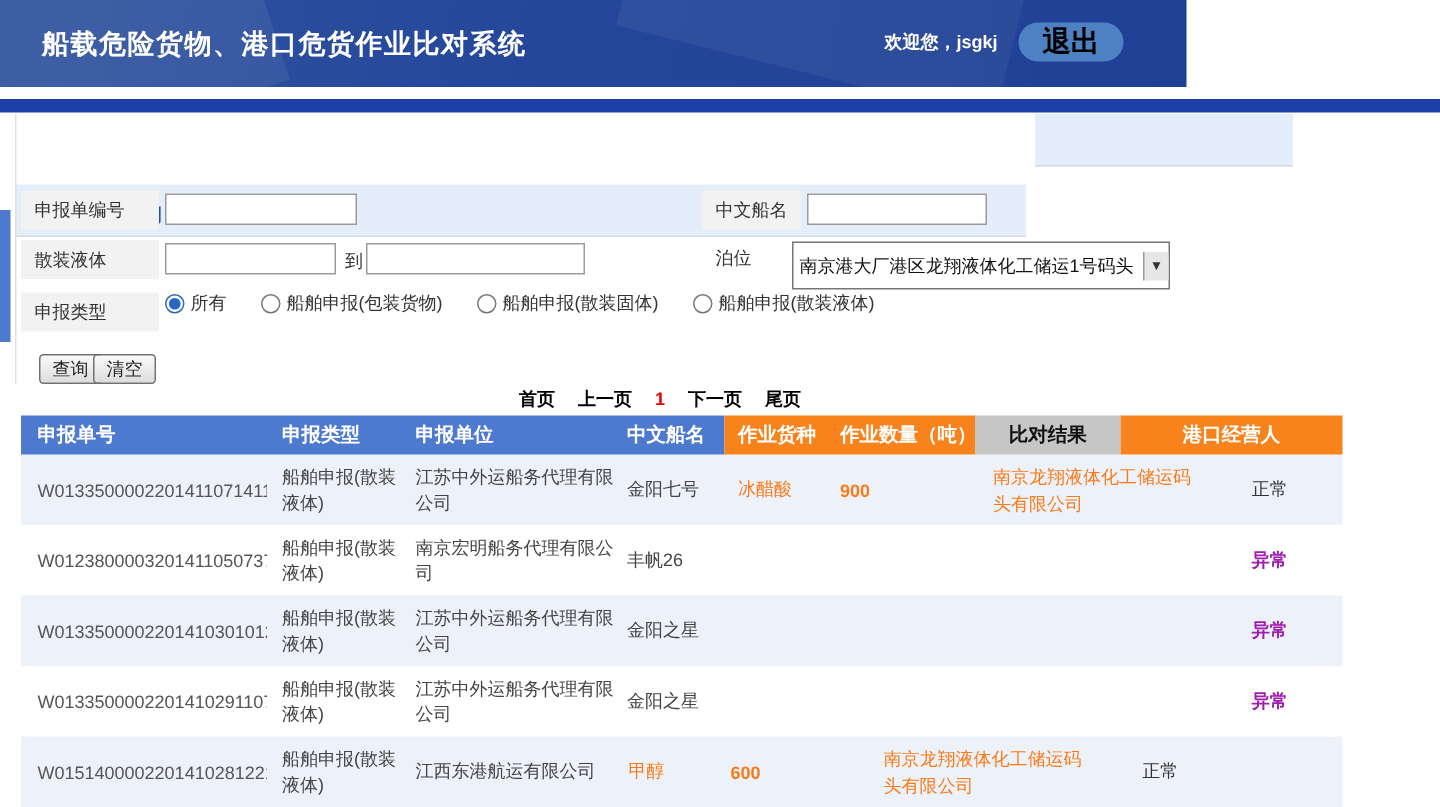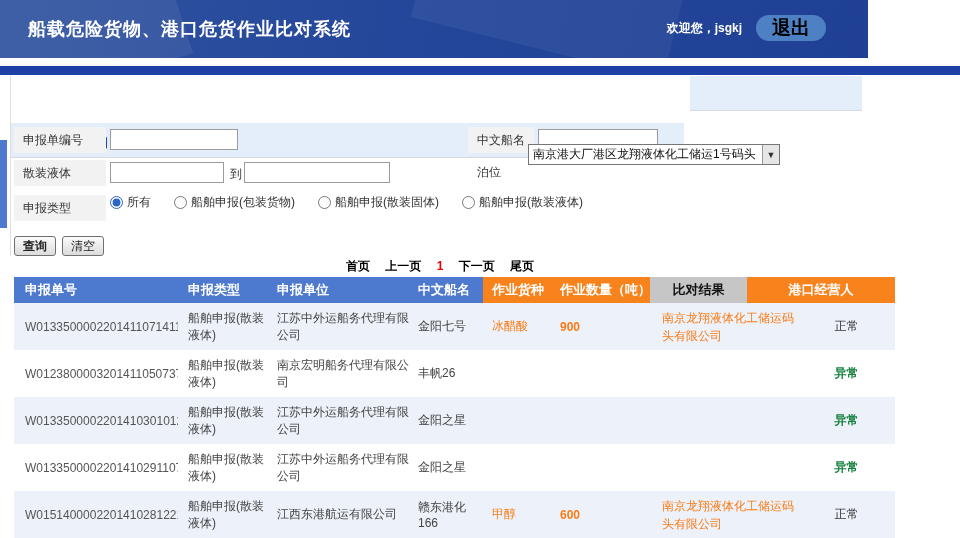--- a/index.html
+++ b/index.html
@@ -6,21 +6,21 @@
   html,body { width:960px; height:538px; }
   body {
     position:relative;
     font-family:"Liberation Sans","DejaVu Sans",sans-serif;
     background:#ffffff;
     overflow:hidden;
   }
 
   
   .topbar {
-    position:absolute; left:0; top:8; width:868px; height:58px;
+    position:absolute; left:0; top:8; width:791px; height:58px;
     background:linear-gradient(100deg,#31539f 0%,#25479b 45%,#1f4094 100%);
     overflow:hidden;
   }
   .topbar .deco1 {
     position:absolute; left:-40px; top:-30px; width:220px; height:120px;
     background:rgba(255,255,255,0.07);
     transform:rotate(-18deg);
   }
   .topbar .deco2 {
     position:absolute; left:420px; top:-60px; width:260px; height:110px;
@@ -71,21 +71,21 @@
     position:absolute; height:26px; line-height:26px;
     background:#f2f2f2; color:#333; font-size:12px; padding-left:9px;
   }
   .flabel-plain { background:transparent; }
   .txt {
     position:absolute; height:21px; border:1px solid #9b9b9b;
     font-size:12px; padding:0 4px; font-family:inherit; background:#fff;
   }
   .to-label { position:absolute; font-size:12px; color:#333; }
   .select-box {
-    position:absolute; left:528px; top:144px; width:252px; height:21px;
+    position:absolute; left:528px; top:161px; width:252px; height:32px;
     border:1px solid #767676; background:#fff; display:flex; align-items:center;
     cursor:pointer;
   }
   .select-box .sel-text {
     flex:1; font-size:12px; color:#111; padding-left:4px; white-space:nowrap;
     overflow:hidden;
   }
   .select-box .sel-arrow {
     width:17px; height:19px; background:#e6e6e6; border-left:1px solid #9a9a9a;
     display:flex; align-items:center; justify-content:center;
@@ -97,21 +97,21 @@
   }
   .radio-item { display:flex; align-items:center; gap:4px; cursor:pointer; }
   .radio-item input { accent-color:#2a66c8; width:13px; height:13px; margin:0; }
 
   .btn {
     position:absolute; top:236px; height:20px; min-width:42px;
     border:1px solid #707070; border-radius:3px;
     background:linear-gradient(#fbfbfb,#dcdcdc);
     font-size:12px; color:#222; font-family:inherit; cursor:pointer; padding:0 8px;
   }
-  .btn-query { left:14px;font-weight:bold; }
+  .btn-query { left:26px; }
   .btn-clear { left:62px; }
 
   
   .pagination {
     position:absolute; left:0; top:258px; width:880px; text-align:center;
     font-size:12px; color:#333; font-weight:bold;
   }
   .pagination a { color:#000000; text-decoration:none; margin:0 6px; cursor:pointer; }
   .pagination .cur { color:#e60000; margin:0 6px; }
 
@@ -138,21 +138,21 @@
 
   .tbody-row { height:47px; align-items:center; font-size:12px; color:#444; background:#fff; }
   .tbody-row.alt { background:#edf2fa; }
   .tbody-row .cell { overflow:hidden; }
   .tbody-row .c1 { color:#555; }
   .tbody-row .c2 { line-height:1.4; }
   .tbody-row .c7 { padding-left:12px; line-height:1.5; }
   .cell-orange { color:#f97b17; }
   .qty { font-weight:bold; }
   .result-normal { color:#333; }
-  .result-abnormal { color:#15803d; font-weight:bold; }
+  .result-abnormal { color:#a21caf; font-weight:bold; }
 </style>
 </head>
 <body>
 
 <div class="topbar">
   <div class="deco1"></div>
   <div class="deco2"></div>
   <div class="app-title">船载危险货物、港口危货作业比对系统</div>
   <div class="topbar-right">
     <span class="welcome">欢迎您，jsgkj</span>
@@ -271,19 +271,18 @@
     <div class="cell c5 cell-orange"></div>
     <div class="cell c6 cell-orange qty"></div>
     <div class="cell c7 cell-orange"></div>
     <div class="cell c8"><span class="result-abnormal">异常</span></div>
   </div>
 
   <div class="trow tbody-row alt">
     <div class="cell c1">W015140000220141028122151</div>
     <div class="cell c2">船舶申报(散装液体)</div>
     <div class="cell c3">江西东港航运有限公司</div>
-    <div class="cell c4">赣东港化166</div>
     <div class="cell c5 cell-orange">甲醇</div>
     <div class="cell c6 cell-orange qty">600</div>
     <div class="cell c7 cell-orange">南京龙翔液体化工储运码头有限公司</div>
     <div class="cell c8"><span class="result-normal">正常</span></div>
   </div>
 </div>
 
 </body></html>

